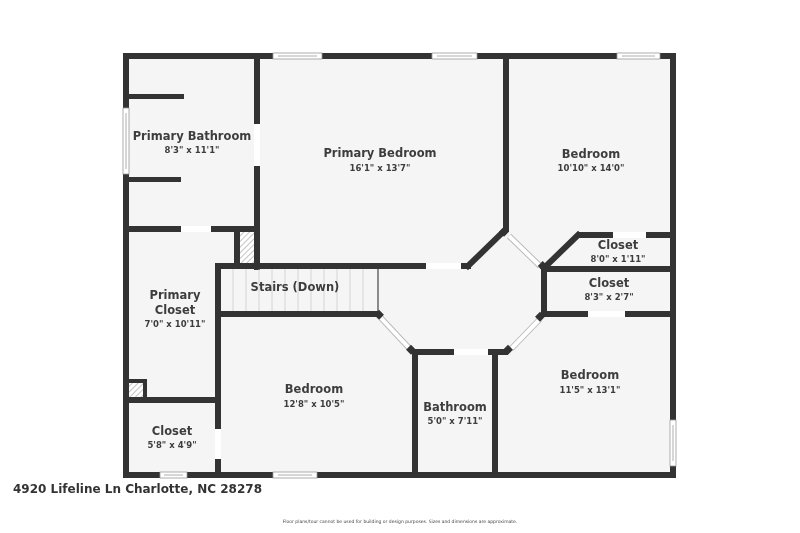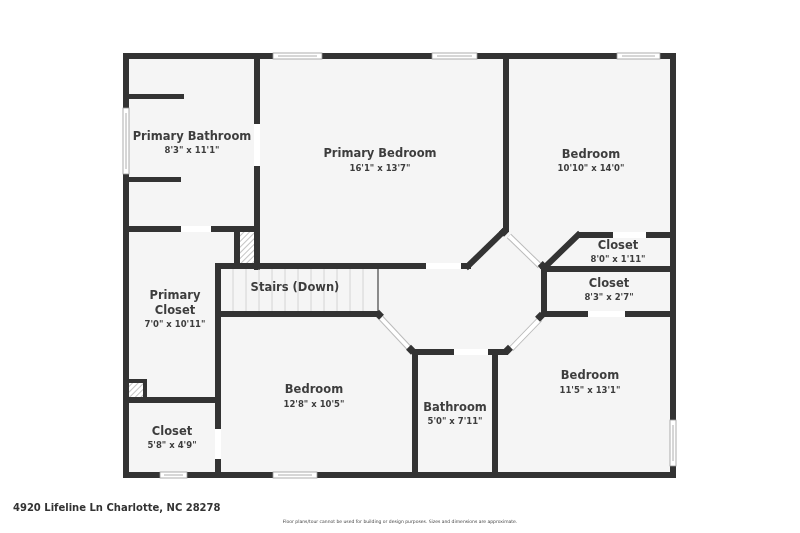--- a/index.html
+++ b/index.html
@@ -1,20 +1,20 @@
 <!DOCTYPE html>
 <html><head>
   <meta charset="utf-8">
   <style>
     html, body { margin: 0; padding: 0; background: #ffffff; }
     body { width: 800px; height: 533px; position: relative; overflow: hidden; font-family: "DejaVu Sans", sans-serif; }
     #plan { position: absolute; left: 0; top: 0; }
     .room-name { font-family: "DejaVu Sans", sans-serif; font-weight: bold; font-size: 11.5px; fill: #3d3d3d; }
     .room-dim { font-family: "DejaVu Sans", sans-serif; font-weight: bold; font-size: 8.5px; fill: #3d3d3d; }
-    .footer-address { position: absolute; left: 13px; top: 502px; font-size: 10px; font-weight: bold; color: #333; }
+    .footer-address { position: absolute; left: 13px; top: 482px; font-size: 12px; font-weight: bold; color: #333; }
     .footer-floor { position: absolute; left: 13px; top: 536px; font-size: 6.5px; font-weight: normal; color: #333; padding-left: 9px; }
     .footer-disclaimer { position: absolute; left: 0; width: 800px; text-align: center; top: 519px; font-size: 4.5px; color: #444; }
   </style>
 </head>
 <body>
 
 <svg id="plan" width="800" height="533" viewBox="0 0 800 533">
   <defs>
     <pattern id="hatch" width="4" height="4" patternUnits="userSpaceOnUse" patternTransform="rotate(45)">
       <rect width="4" height="4" fill="#ffffff"></rect>

